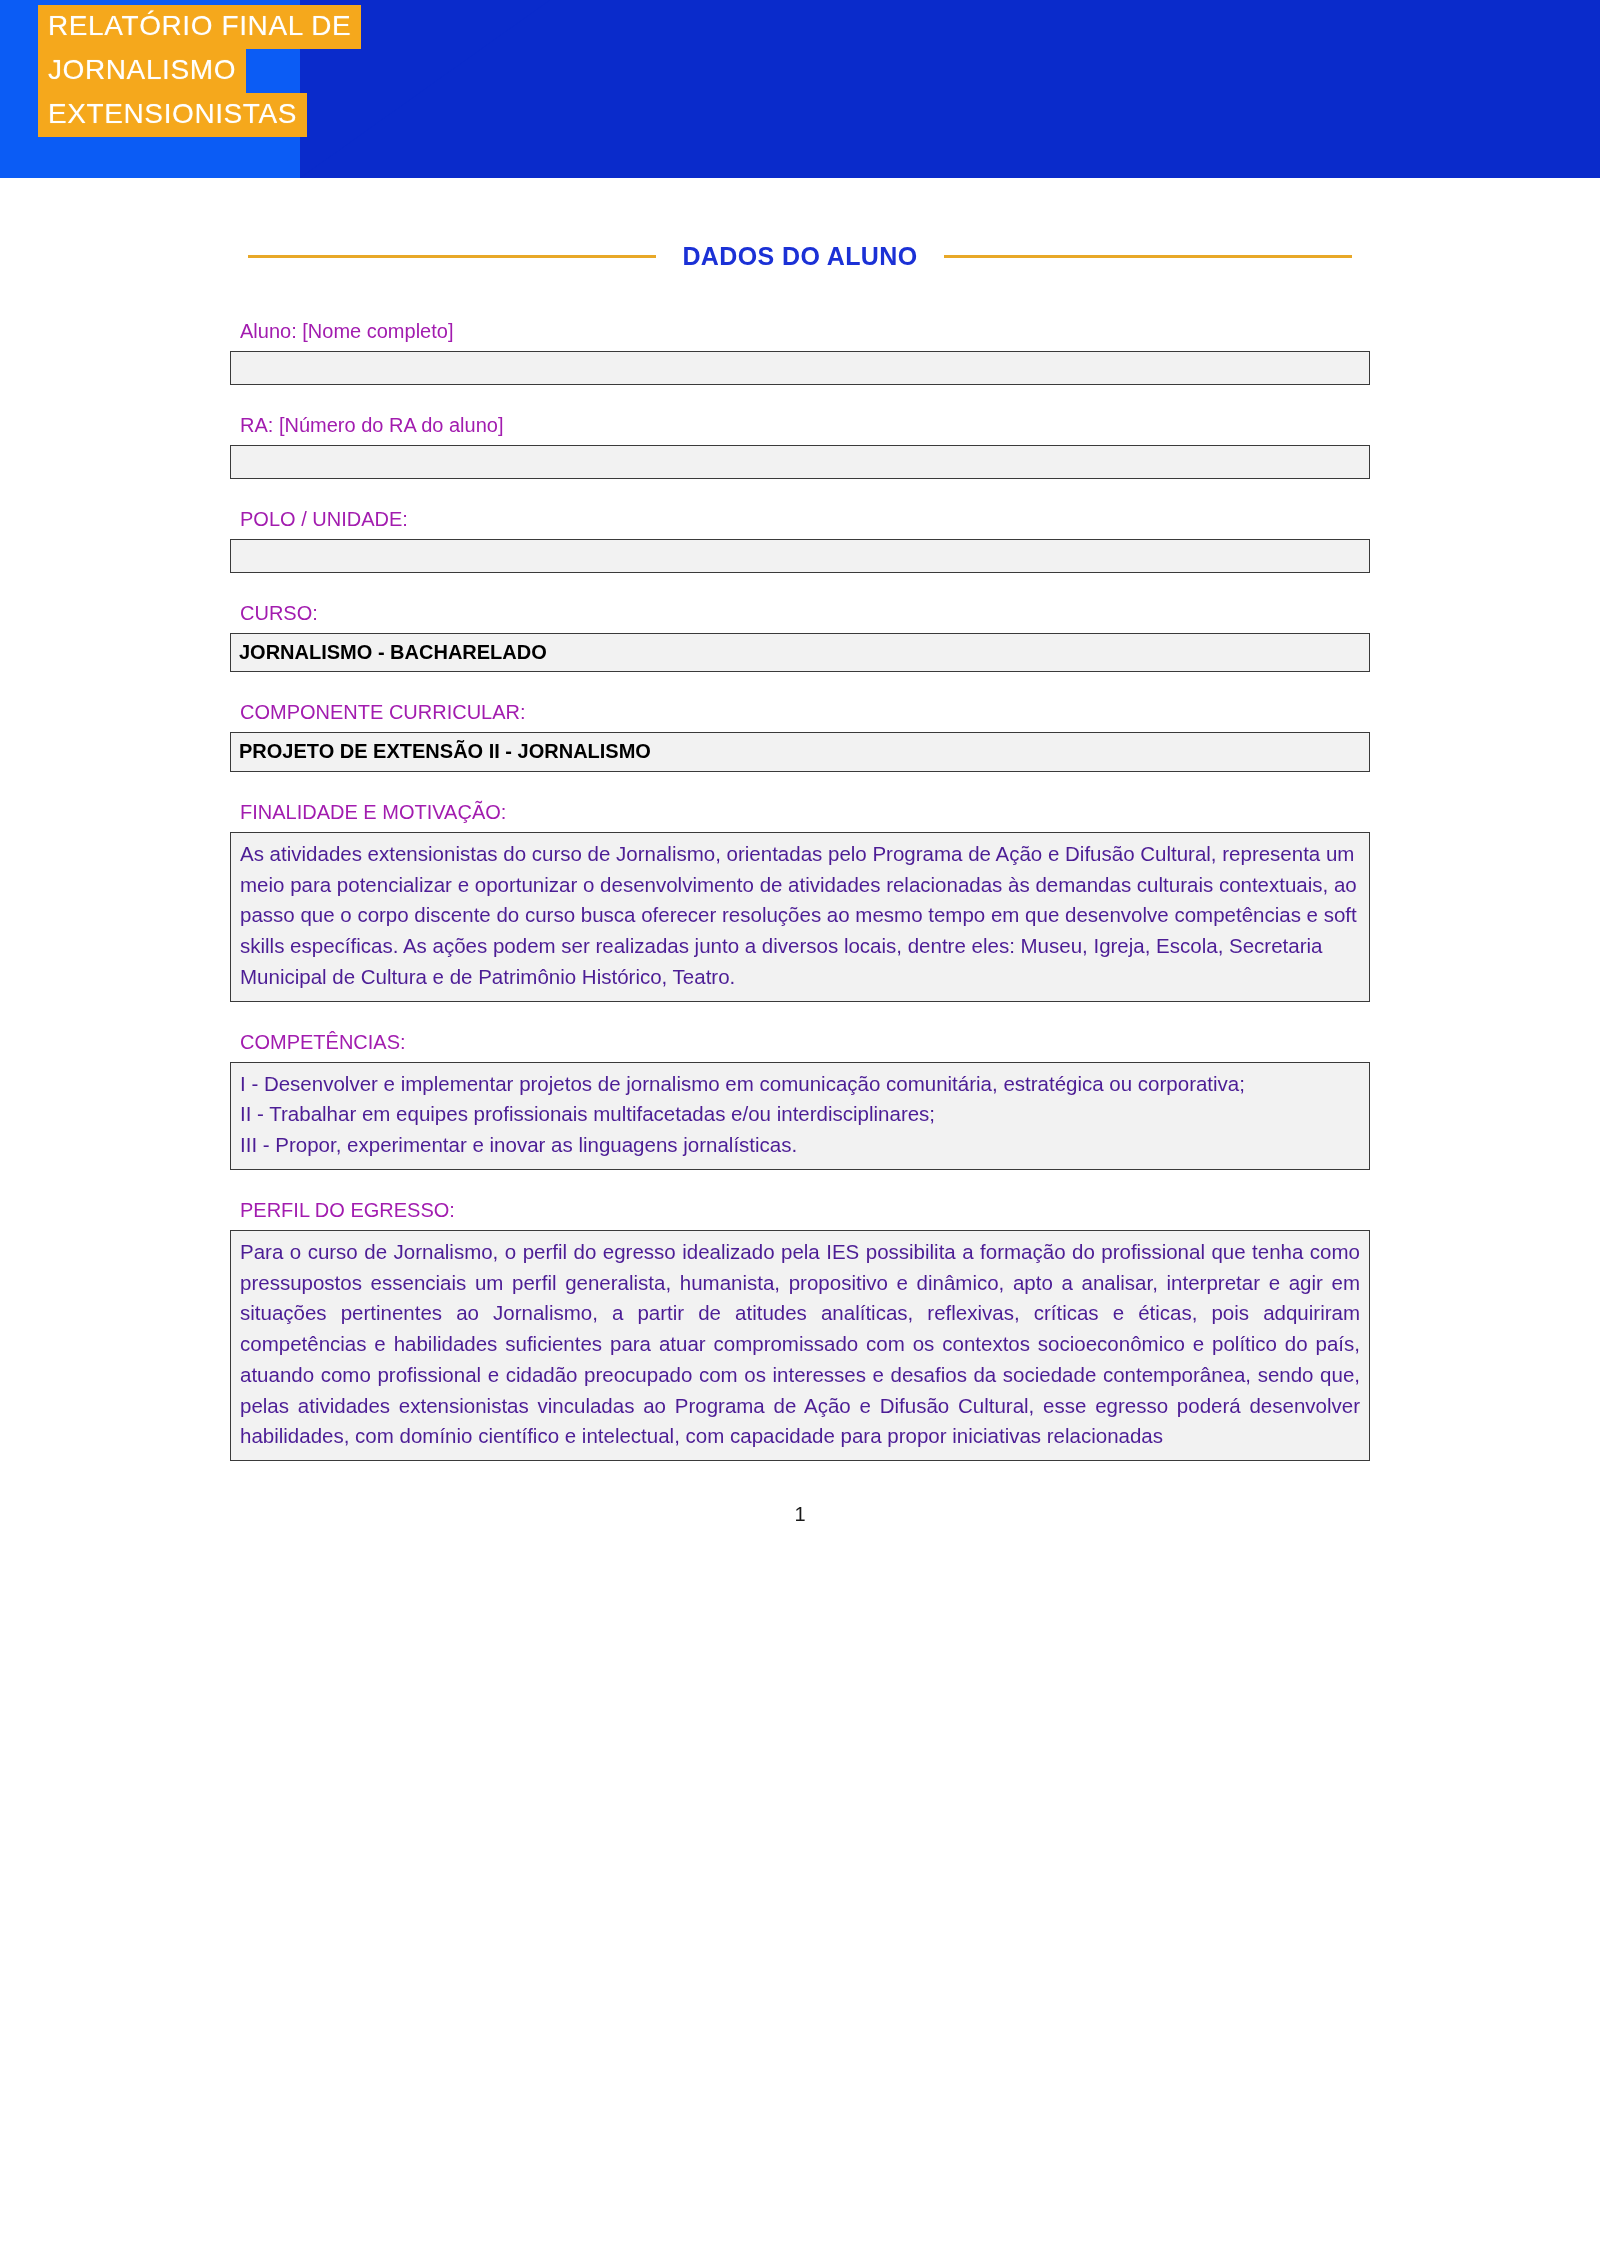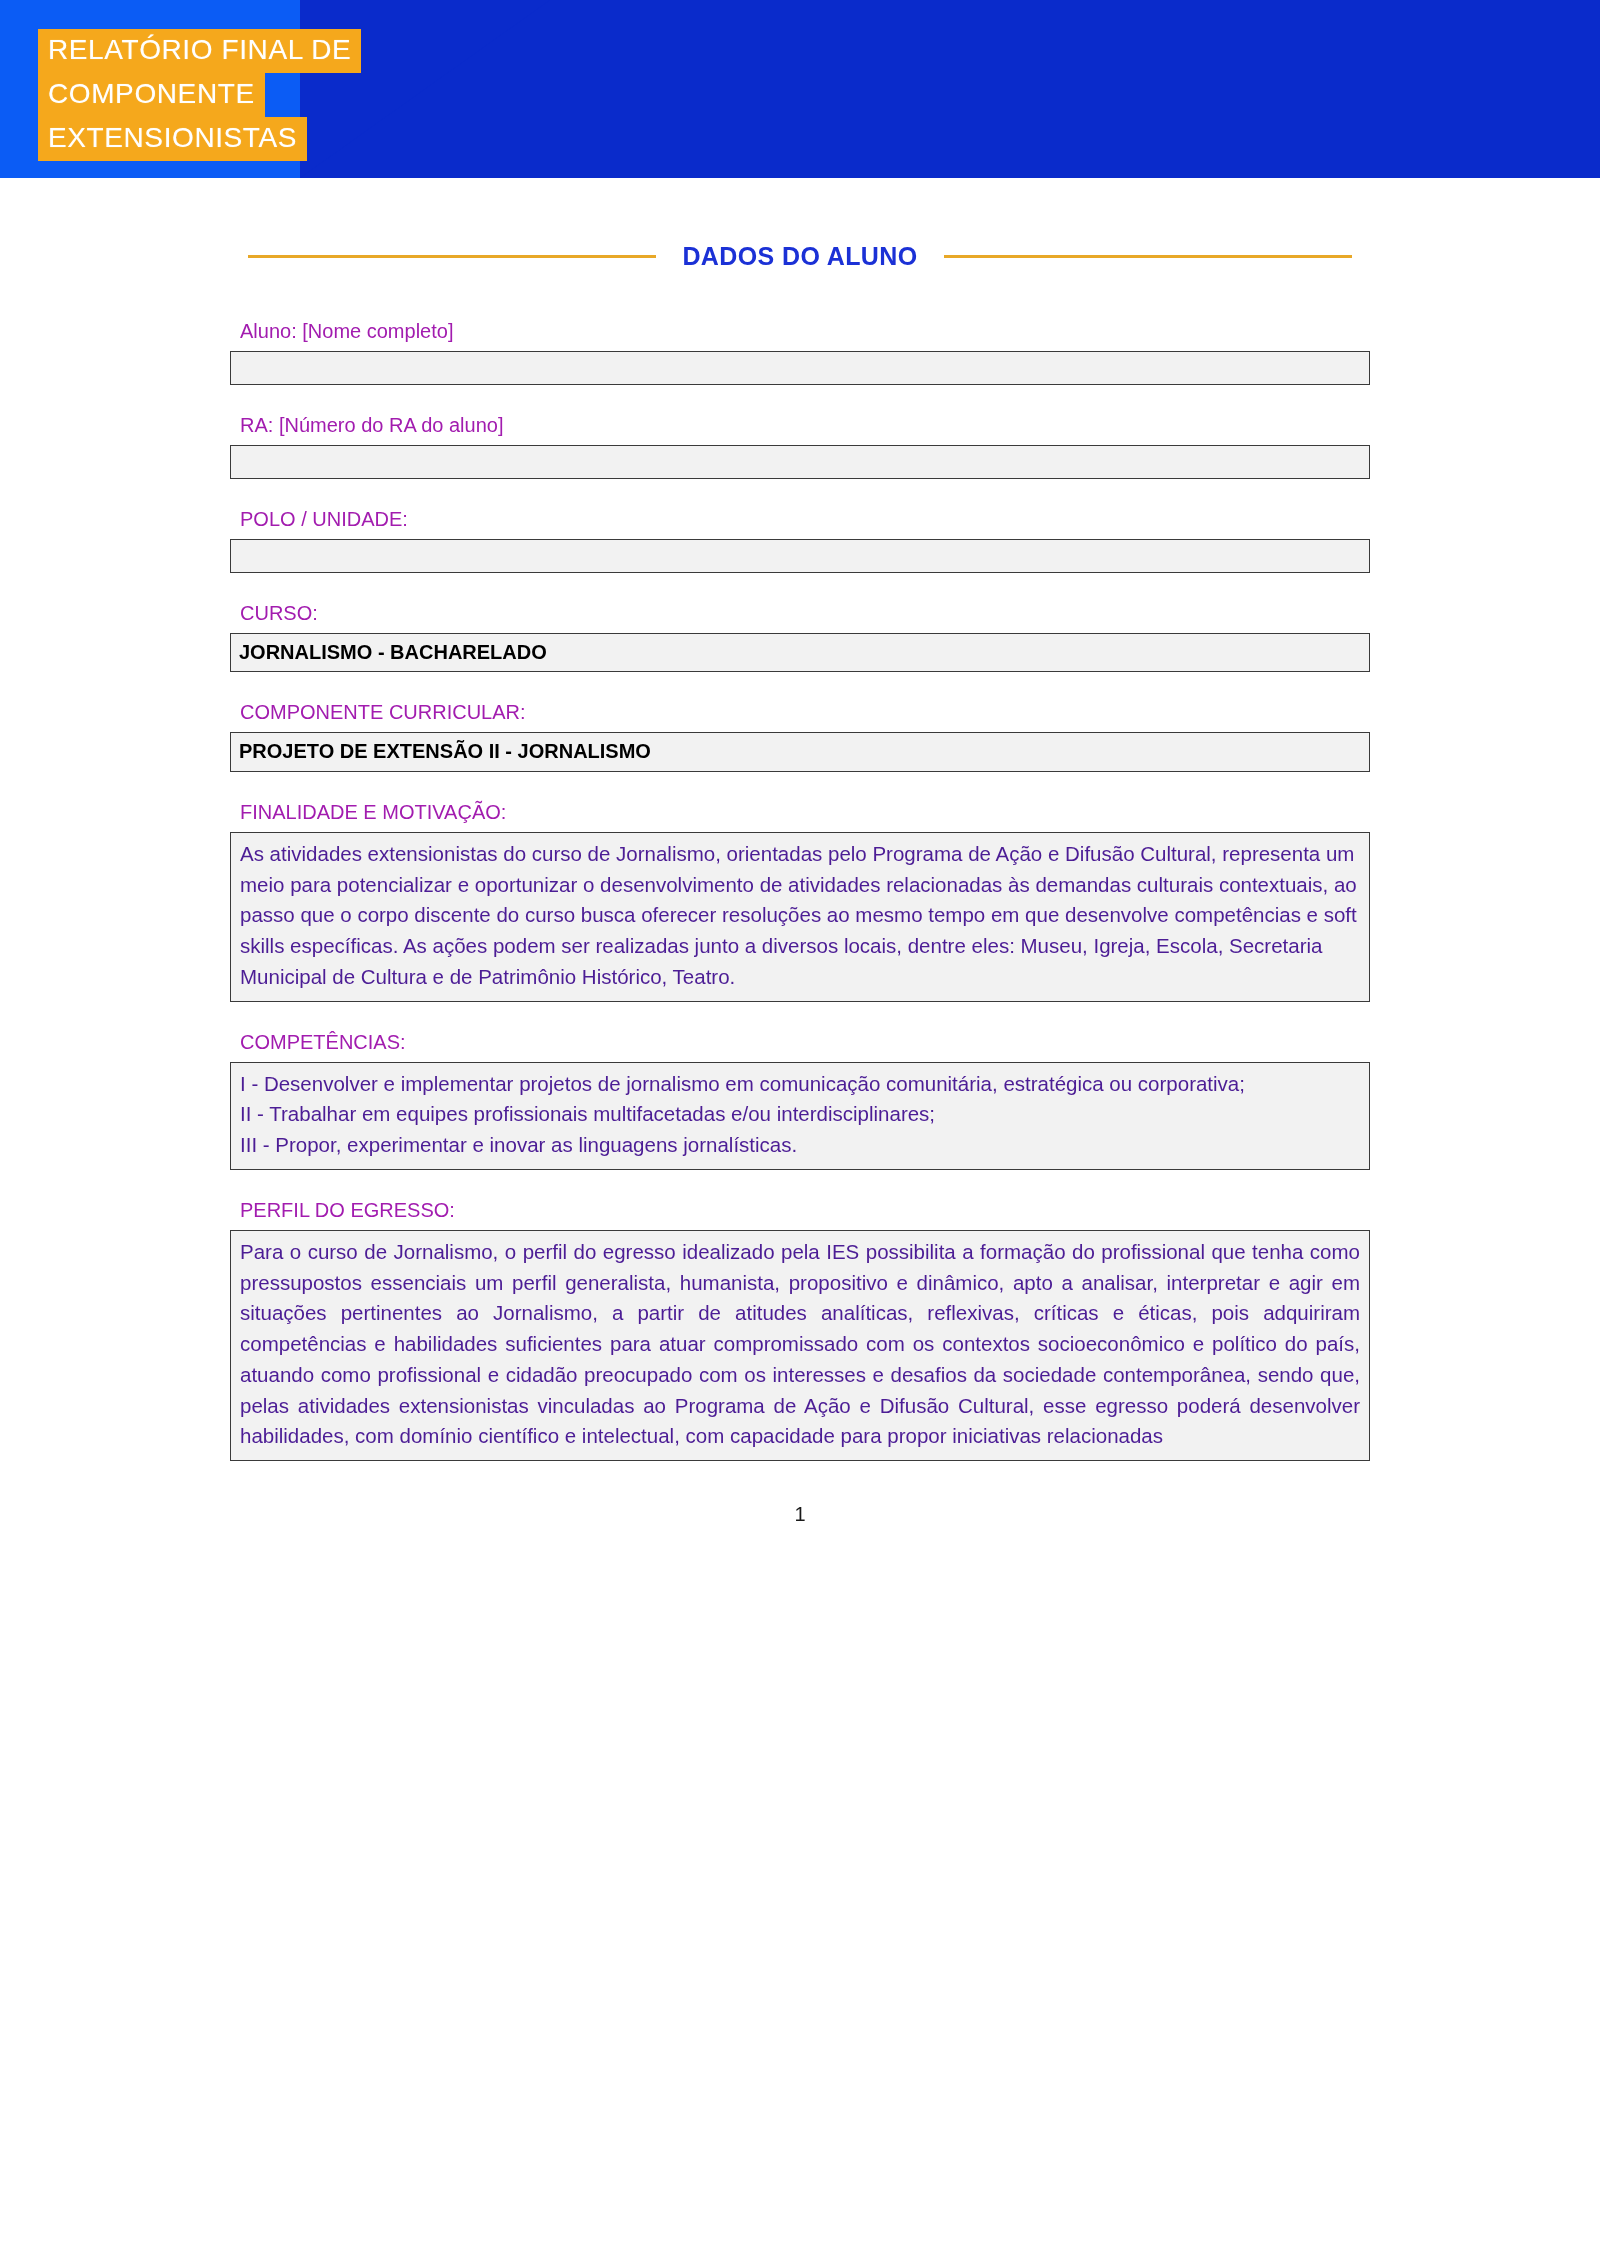--- a/index.html
+++ b/index.html
@@ -38,21 +38,21 @@
     top: 0;
     width: 0;
     height: 0;
     border-style: solid;
     border-width: 0 0 178px 250px;
     border-color: transparent transparent #0A2BCB transparent;
   }
   .banner-title {
     position: absolute;
     left: 38px;
-    top: 29px;
+    top: 5px;
     width: 420px;
     z-index: 5;
   }
   .banner-line {
     display: block;
     background: #F5A81C;
     color: #FFFFFF;
     font-size: 28px;
     font-weight: 400;
     letter-spacing: .6px;
@@ -148,21 +148,21 @@
   }
 </style>
 </head>
 <body>
 
 <div class="banner">
   <div class="banner-light-block"></div>
   <div class="banner-diag-dark"></div>
   <div class="banner-title">
     <span class="banner-line">RELATÓRIO FINAL DE</span>
-    <span class="banner-line">COMPONENTE</span>
+    <span class="banner-line">JORNALISMO</span>
     <span class="banner-line">EXTENSIONISTAS</span>
   </div>
 </div>
 
 <div class="page">
   <div class="content">
 
     <div class="section-title-wrap">
       <span class="rule left"></span>
       <span class="section-title">DADOS DO ALUNO</span>

